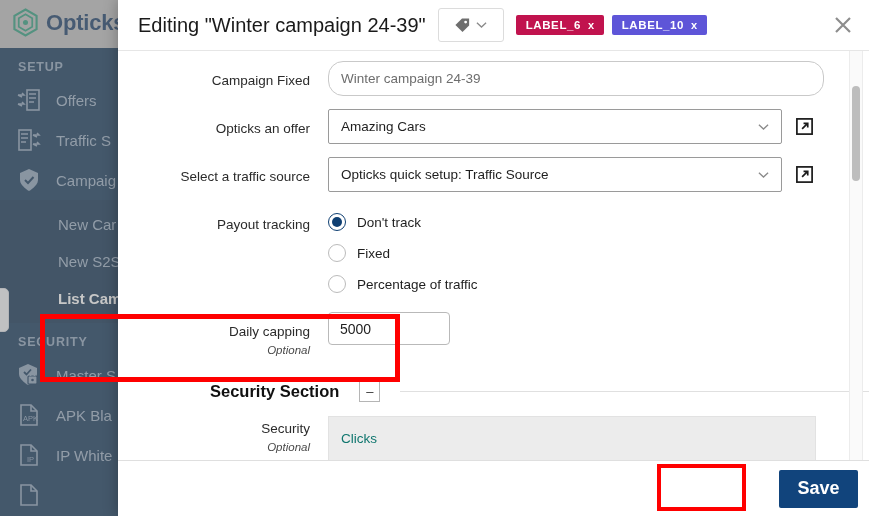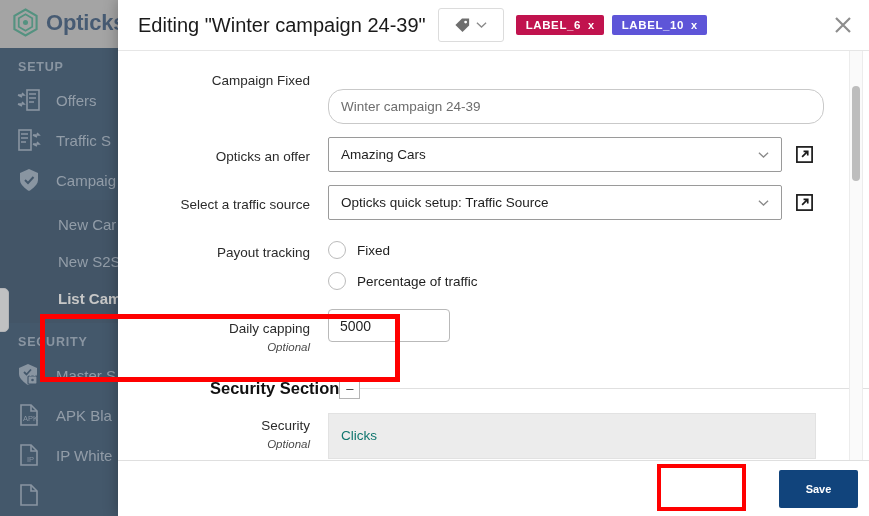--- a/index.html
+++ b/index.html
@@ -106,21 +106,21 @@
     font-size: 13.5px; color: #2b2b2b; line-height: 18px; padding-top: 11px;
   }
   .lbl .opt { display: block; font-size: 11.5px; font-style: italic; color: #4a4a4a; }
   .ctl { flex: 1 1 auto; display: flex; align-items: center; gap: 13px; }
 
   .txt-input {
     width: 496px; height: 35px; box-sizing: border-box;
     border: 1px solid #c9c9c9; border-radius: 15px;
     padding: 0 12px; font-size: 13.5px; color: #6d6d6d;
     font-family: "Liberation Sans", sans-serif; background: #fff;
-    display: flex; align-items: center; margin-top: 28px;
+    display: flex; align-items: center;
   }
   .sel {
     width: 454px; height: 35px; box-sizing: border-box;
     border: 1px solid #9a9a9a; border-radius: 2px;
     padding: 0 12px; font-size: 13.5px; color: #1e1e1e; background: #fff;
     display: flex; align-items: center; justify-content: space-between;
     cursor: pointer;
   }
   .ext { width: 19px; height: 19px; display: block; cursor: pointer; }
 
@@ -147,21 +147,21 @@
   .hl-box {
     position: absolute; left: 40px; top: 314px; width: 360px; height: 68px;
     border: 5px solid #FF0000; box-sizing: border-box; pointer-events: none;
   }
   .hl-save {
     position: absolute; left: 657px; top: 464px; width: 89px; height: 47px;
     border: 4px solid #FF0000; box-sizing: border-box; pointer-events: none;
   }
 
   .sec-head {
-    display: flex; align-items: center; gap: 0;
+    display: flex; align-items: center; gap: 20px;
     padding-left: 92px; margin-top: 22px; margin-bottom: 14px;
   }
   .sec-title { font-size: 16.5px; font-weight: bold; color: #111; white-space: nowrap; }
   .sec-minus {
     width: 19px; height: 19px; border: 1px solid #b5b5b5; background: #fff;
     display: flex; align-items: center; justify-content: center;
     font-size: 13px; color: #333; line-height: 1; cursor: pointer;
   }
   .sec-rule { flex: 1 1 auto; height: 1px; background: #e0e0e0; }
 
@@ -171,21 +171,21 @@
     padding: 14px 12px 0 12px; font-size: 13.5px; color: #0f766e;
   }
 
   .modal-footer {
     flex: 0 0 55px; height: 55px; border-top: 1px solid #dfdfdf;
     display: flex; align-items: center; justify-content: flex-end;
     padding-right: 11px; background: #fff;
   }
   .save-btn {
     width: 79px; height: 38px; background: #11447c; color: #fff;
-    font-size: 11px; font-weight: bold; border: none; border-radius: 2px;
+    font-size: 18px; font-weight: bold; border: none; border-radius: 2px;
     cursor: pointer; font-family: "Liberation Sans", sans-serif;
   }
 </style>
 </head>
 <body>
 
 <div id="root">
 
   <div class="app-bg">
 
@@ -360,20 +360,24 @@
             <path d="M7.5 12.5 L13 7 M9 6.6 h4.4 v4.4" fill="none" stroke="#1a1a1a" stroke-width="1.8"></path>
           </svg>
         </div>
       </div>
 
       <div class="row">
         <div class="lbl">Payout tracking</div>
         <div class="ctl">
           <div class="radio-group">
             <div class="radio-row">
+              <span class="radio on"></span>
+              <span class="radio-lbl">Don't track</span>
+            </div>
+            <div class="radio-row">
               <span class="radio"></span>
               <span class="radio-lbl">Fixed</span>
             </div>
             <div class="radio-row">
               <span class="radio"></span>
               <span class="radio-lbl">Percentage of traffic</span>
             </div>
           </div>
         </div>
       </div>

